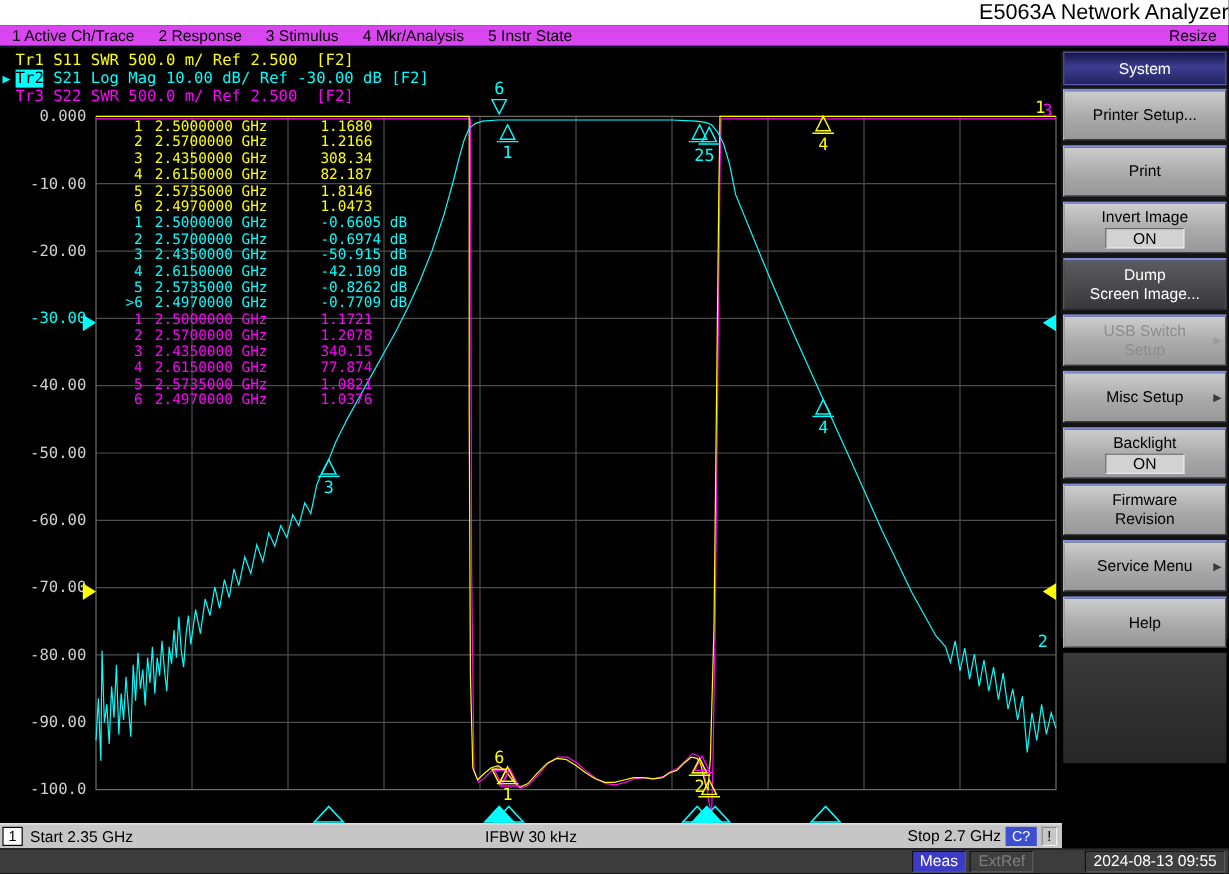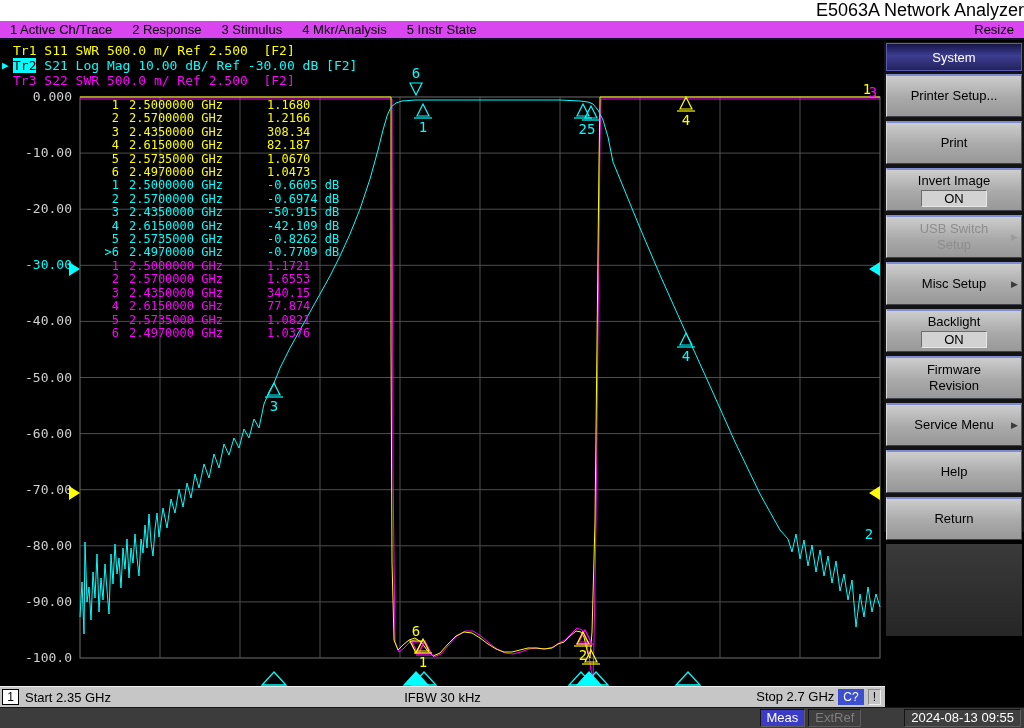--- a/index.html
+++ b/index.html
@@ -188,34 +188,34 @@
       <text x="873" y="55" text-anchor="middle" fill="#ff00ff" font-family="DejaVu Sans Mono, monospace" font-size="14">3</text>
       <text x="869" y="497" text-anchor="middle" fill="#00ffff" font-family="DejaVu Sans Mono, monospace" font-size="14">2</text>
     </svg>
   <div class="trace-headers" id="trace-headers"><div class="trace-line"><span class="arrow"> </span><span class="tr-id" style="color: rgb(255, 255, 0);">Tr1</span><span style="color: rgb(255, 255, 0);"> S11 SWR 500.0 m/ Ref 2.500  [F2]</span></div><div class="trace-line"><span class="arrow">▶</span><span class="tr-id inv">Tr2</span><span style="color: rgb(0, 255, 255);"> S21 Log Mag 10.00 dB/ Ref -30.00 dB [F2]</span></div><div class="trace-line"><span class="arrow"> </span><span class="tr-id" style="color: rgb(255, 0, 255);">Tr3</span><span style="color: rgb(255, 0, 255);"> S22 SWR 500.0 m/ Ref 2.500  [F2]</span></div></div>
   <div class="marker-tables" id="marker-tables">
       <div style="color: rgb(255, 255, 0);">
         <div class="mkr-row"><span class="c-num">1</span><span class="c-freq">2.5000000 GHz</span><span class="c-val">1.1680</span></div>
         <div class="mkr-row"><span class="c-num">2</span><span class="c-freq">2.5700000 GHz</span><span class="c-val">1.2166</span></div>
         <div class="mkr-row"><span class="c-num">3</span><span class="c-freq">2.4350000 GHz</span><span class="c-val">308.34</span></div>
         <div class="mkr-row"><span class="c-num">4</span><span class="c-freq">2.6150000 GHz</span><span class="c-val">82.187</span></div>
-        <div class="mkr-row"><span class="c-num">5</span><span class="c-freq">2.5735000 GHz</span><span class="c-val">1.0670</span></div>
+        <div class="mkr-row"><span class="c-num">5</span><span class="c-freq">2.5735000 GHz</span><span class="c-val">1.8146</span></div>
         <div class="mkr-row"><span class="c-num">6</span><span class="c-freq">2.4970000 GHz</span><span class="c-val">1.0473</span></div>
       </div>
       <div style="color: rgb(0, 255, 255);">
         <div class="mkr-row"><span class="c-num">1</span><span class="c-freq">2.5000000 GHz</span><span class="c-val">-0.6605 dB</span></div>
         <div class="mkr-row"><span class="c-num">2</span><span class="c-freq">2.5700000 GHz</span><span class="c-val">-0.6974 dB</span></div>
         <div class="mkr-row"><span class="c-num">3</span><span class="c-freq">2.4350000 GHz</span><span class="c-val">-50.915 dB</span></div>
         <div class="mkr-row"><span class="c-num">4</span><span class="c-freq">2.6150000 GHz</span><span class="c-val">-42.109 dB</span></div>
         <div class="mkr-row"><span class="c-num">5</span><span class="c-freq">2.5735000 GHz</span><span class="c-val">-0.8262 dB</span></div>
         <div class="mkr-row"><span class="c-num">&gt;6</span><span class="c-freq">2.4970000 GHz</span><span class="c-val">-0.7709 dB</span></div>
       </div>
       <div style="color: rgb(255, 0, 255);">
         <div class="mkr-row"><span class="c-num">1</span><span class="c-freq">2.5000000 GHz</span><span class="c-val">1.1721</span></div>
-        <div class="mkr-row"><span class="c-num">2</span><span class="c-freq">2.5700000 GHz</span><span class="c-val">1.6553</span></div>
+        <div class="mkr-row"><span class="c-num">2</span><span class="c-freq">2.5700000 GHz</span><span class="c-val">1.2078</span></div>
         <div class="mkr-row"><span class="c-num">3</span><span class="c-freq">2.4350000 GHz</span><span class="c-val">340.15</span></div>
         <div class="mkr-row"><span class="c-num">4</span><span class="c-freq">2.6150000 GHz</span><span class="c-val">77.874</span></div>
         <div class="mkr-row"><span class="c-num">5</span><span class="c-freq">2.5735000 GHz</span><span class="c-val">1.0821</span></div>
         <div class="mkr-row"><span class="c-num">6</span><span class="c-freq">2.4970000 GHz</span><span class="c-val">1.0376</span></div>
       </div>
     </div>
 </div>
 
 <div class="sidebar">
   <div class="sb-header">System</div>
@@ -223,20 +223,24 @@
       <div class="sb-btn">
         <div class="line">Printer Setup...</div>
       </div>
       <div class="sb-btn">
         <div class="line">Print</div>
       </div>
       <div class="sb-btn">
         <div class="line">Invert Image</div>
         <span class="val">ON</span>
       </div>
+      <div class="sb-btn active">
+        <div class="line">Dump</div>
+        <div class="line">Screen Image...</div>
+      </div>
       <div class="sb-btn disabled">
         <div class="line">USB Switch</div>
         <div class="line">Setup</div>
         <span class="submenu-arrow">▶</span>
       </div>
       <div class="sb-btn">
         <div class="line">Misc Setup</div>
         <span class="submenu-arrow">▶</span>
       </div>
       <div class="sb-btn">
@@ -246,23 +250,20 @@
       <div class="sb-btn">
         <div class="line">Firmware</div>
         <div class="line">Revision</div>
       </div>
       <div class="sb-btn">
         <div class="line">Service Menu</div>
         <span class="submenu-arrow">▶</span>
       </div>
       <div class="sb-btn">
         <div class="line">Help</div>
-      </div>
-      <div class="sb-btn">
-        <div class="line">Return</div>
       </div>
     </div>
   <div class="sb-fill"></div>
 </div>
 
 <div class="statusbar">
   <span class="chan-box">1</span>
   <span class="sb-start">Start 2.35 GHz</span>
   <span class="sb-ifbw">IFBW 30 kHz</span>
   <span class="sb-right">

